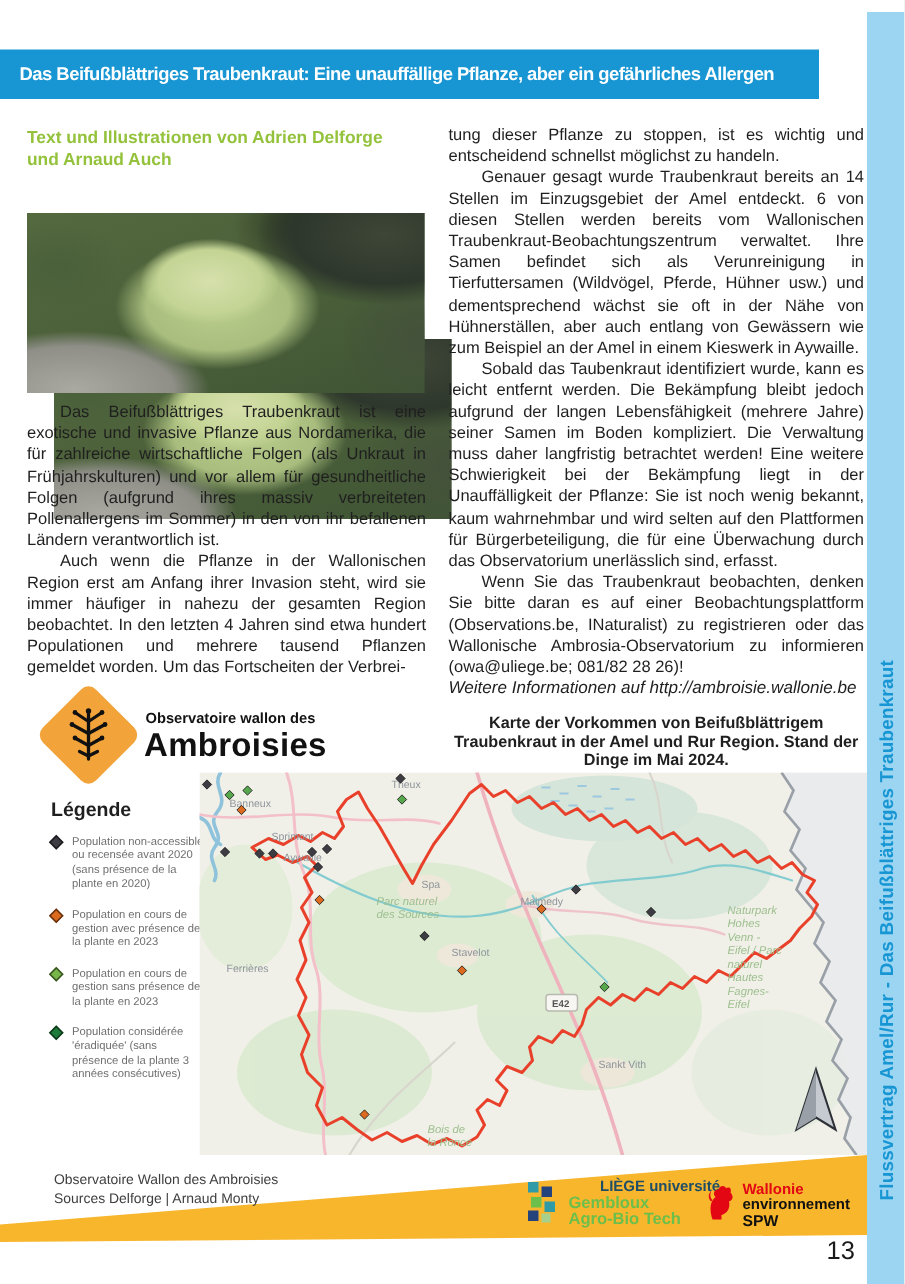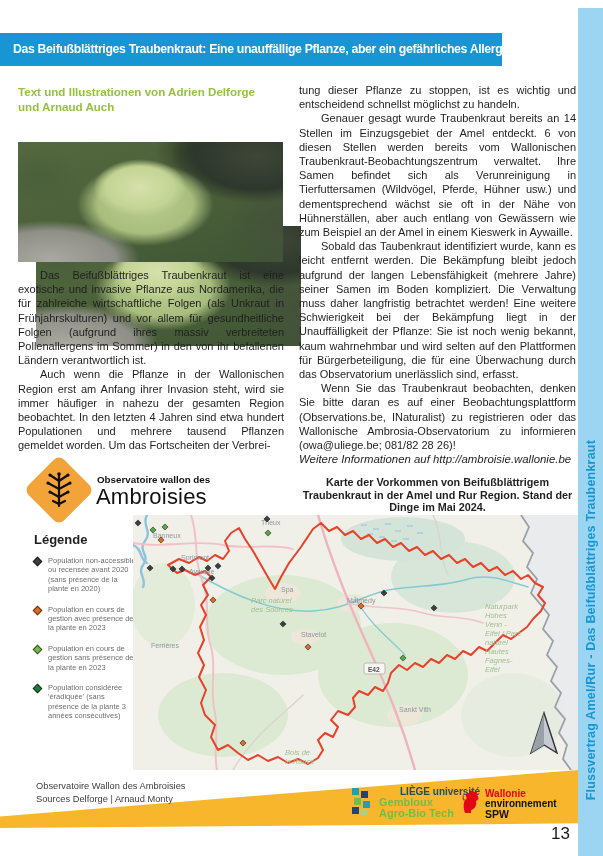--- a/index.html
+++ b/index.html
@@ -1,19 +1,19 @@
 <!DOCTYPE html>
 <html><head>
 <meta charset="utf-8">
 <style>
   html,body{margin:0;padding:0;background:#e8e8e8;}
   .page{position:relative;width:603px;height:856px;background:#ffffff;overflow:hidden;
         font-family:"Liberation Sans",sans-serif;color:#1f1f1f;}
   
-  .header-bar{position:absolute;left:0;top:33px;width:502px;height:33px;background:#1796D3;}
+  .header-bar{position:absolute;left:0;top:33px;width:546px;height:33px;background:#1796D3;}
   .header-title{color:#fff;font-weight:bold;font-size:12.3px;letter-spacing:-0.35px;
         line-height:33px;padding-left:13px;white-space:nowrap;}
   
   .sidebar{position:absolute;left:578px;top:8px;width:25px;height:848px;background:#9BD5F2;
         display:flex;flex-direction:column;justify-content:flex-end;align-items:center;box-sizing:border-box;}
   .sidebar-label{writing-mode:vertical-rl;transform:rotate(180deg);margin-bottom:56px;
         color:#1796D3;font-weight:bold;font-size:12.5px;letter-spacing:.2px;white-space:nowrap;}
   
   .byline{position:absolute;left:18px;top:84px;width:282px;font-weight:bold;font-size:11.6px;line-height:15px;}
   .byline .credit{color:#94C23C;}
@@ -35,21 +35,21 @@
   .col-right{left:299px;top:83px;width:277px;}
   .col p{margin:0;text-indent:22px;}
   .col p.noindent{text-indent:0;}
   .more-info{margin-top:9px;font-style:italic;font-size:11.4px;text-indent:0 !important;text-align:left;}
   
   .logo-diamond{position:absolute;left:34px;top:465px;width:50px;height:50px;background:#F2A43B;
         transform:rotate(45deg);border-radius:7px;}
   .logo-sprig{position:absolute;left:34px;top:465px;width:50px;height:50px;display:flex;
         align-items:center;justify-content:center;}
   .logo-line1{position:absolute;left:97px;top:474px;font-size:9.8px;font-weight:bold;color:#111;text-align:right;}
-  .logo-line2{position:absolute;left:96px;top:484px;font-size:22px;font-weight:normal;color:#111;letter-spacing:.2px;}
+  .logo-line2{position:absolute;left:96px;top:484px;font-size:22px;font-weight:bold;color:#111;letter-spacing:.2px;}
   
   .map-caption{position:absolute;left:299px;top:476px;width:277px;text-align:center;
         font-weight:bold;font-size:10.8px;line-height:12.6px;}
   
   .legend{position:absolute;left:34px;top:532px;width:103px;}
   .legend-title{font-weight:bold;font-size:13px;margin-bottom:9px;}
   .legend-item{display:flex;gap:7px;margin-bottom:11px;}
   .legend-marker{flex:0 0 auto;width:7px;height:7px;margin-top:2px;transform:rotate(45deg);
         border:1px solid rgba(0,0,0,.55);box-sizing:border-box;}
   .legend-label{font-size:7.5px;line-height:9.4px;color:#6F6F6F;}
@@ -61,21 +61,21 @@
   .badge-text{font-size:6.5px;fill:#555;font-weight:bold;}
   
   .band{position:absolute;left:0;top:770px;width:578px;height:58px;background:#F8B62D;
         clip-path:polygon(0 80%,100% 0,100% 92%,0 100%);}
   .credits{position:absolute;left:36px;top:780px;font-size:9.3px;
         line-height:12.5px;color:#3E3E3E;}
   .uliege{position:absolute;left:350px;top:786px;display:flex;gap:5px;align-items:flex-start;}
   .uliege-text div:nth-child(1){font-size:10px;font-weight:bold;color:#1F4E66;padding-left:21px;}
   .uliege-text div:nth-child(2){font-size:11px;font-weight:bold;color:#6CBF4B;line-height:11px;}
   .uliege-text div:nth-child(3){font-size:11px;font-weight:bold;color:#6CBF4B;line-height:11px;}
-  .spw{position:absolute;left:461px;top:789px;display:flex;gap:4px;align-items:flex-start;}
+  .spw{position:absolute;left:471px;top:789px;display:flex;gap:4px;align-items:flex-start;}
   .spw-text div:nth-child(1){font-size:10px;font-weight:bold;color:#E30613;line-height:10px;}
   .spw-text div:nth-child(2){font-size:10px;font-weight:bold;color:#111;line-height:10px;}
   .spw-text div:nth-child(3){font-size:10.5px;font-weight:bold;color:#111;line-height:11px;}
   .page-number{position:absolute;left:551px;top:824px;font-size:17px;color:#1a1a1a;}
 </style>
 </head>
 <body>
 
 <div class="page">
 

